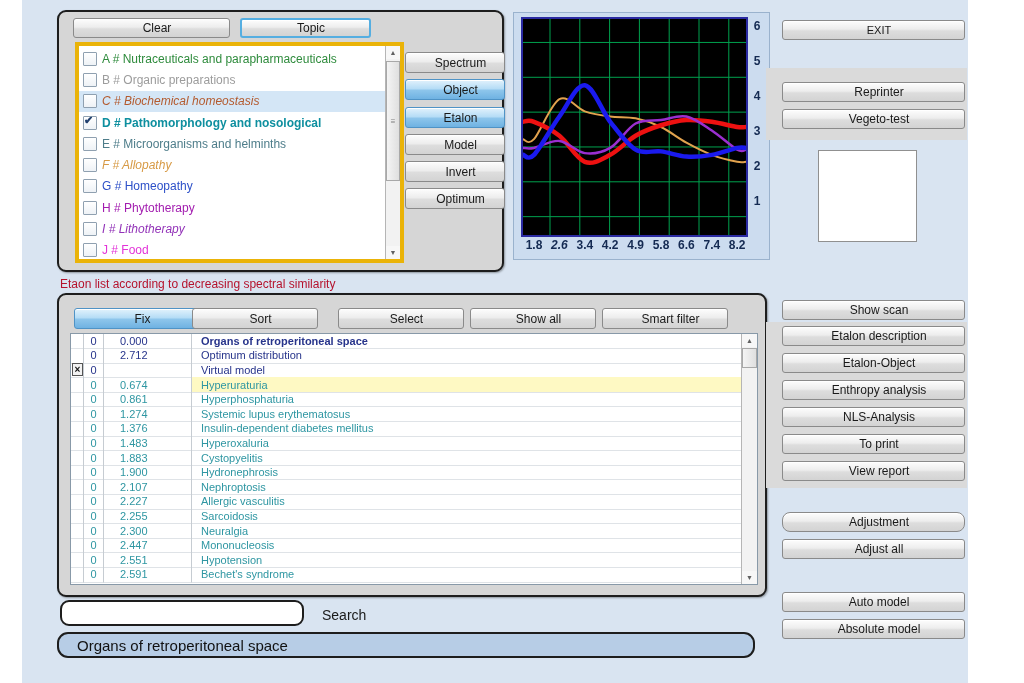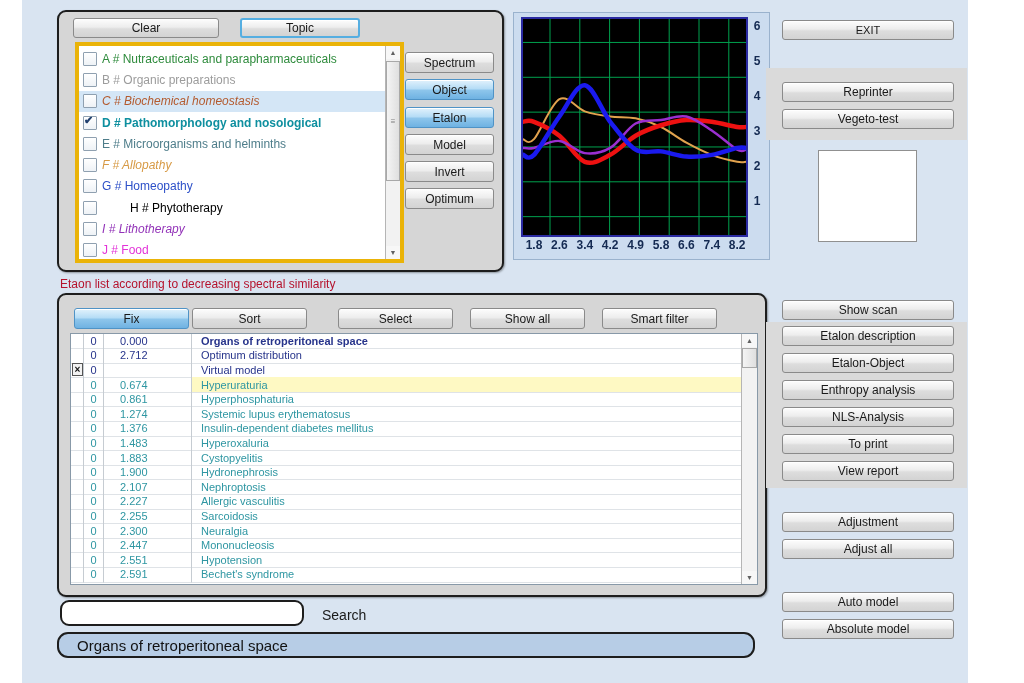--- a/index.html
+++ b/index.html
@@ -4,21 +4,21 @@
 <style>
   html,body{margin:0;padding:0;background:#fff;}
   .app{position:relative;width:1024px;height:683px;background:#fff;overflow:hidden;
        font-family:"Liberation Sans",sans-serif;-webkit-font-smoothing:antialiased;}
   .canvas{position:absolute;left:22px;top:0;width:946px;height:683px;background:#d9e4f1;}
   .groupbox{position:absolute;background:#d6d6d6;border:2px solid #1d1d1d;border-radius:9px;
             box-shadow:1px 1px 2px rgba(0,0,0,.35);}
   .btn{position:absolute;display:flex;align-items:center;justify-content:center;
        background:linear-gradient(#fdfdfd,#ededed 45%,#dddddd 55%,#d3d3d3);
        border:1px solid #8a8a8a;border-radius:3px;font-size:12px;color:#1a1a1a;
-       box-shadow:inset 0 1px 0 #ffffff;cursor:default;white-space:nowrap;}
+       box-shadow:inset 0 1px 0 #ffffff;cursor:default;white-space:nowrap;padding-left:11px;}
   .btn.blue{background:linear-gradient(#e2f2fc,#b6ddf6 45%,#8dc5eb 55%,#6fb2e2);
        border-color:#4f93c6;}
   .btn.focus{border:2px solid #55aee1;}
   .graypanel{position:absolute;background:#dadada;}
   .listbox{position:absolute;background:#fff;border:4px solid #eab308;}
   .cat-row{height:21.3px;display:flex;align-items:center;padding-left:4px;font-size:12px;}
   .cat-row.sel{background:#d4e6f6;}
   .checkbox{width:12px;height:12px;flex:0 0 12px;background:linear-gradient(#fff,#eef2f6);
        border:1px solid #8fa0b0;margin-right:5px;position:relative;border-radius:1px;}
   .checkbox .tick{position:absolute;left:0px;top:-3px;font-size:11px;color:#21406e;font-weight:bold;}
@@ -91,21 +91,21 @@
         <div class="cat-row">
           <span class="checkbox"></span>
           <span style="color: rgb(215, 154, 69); font-style: italic;">F # Allopathy</span>
         </div>
         <div class="cat-row">
           <span class="checkbox"></span>
           <span style="color: rgb(45, 80, 200);">G # Homeopathy</span>
         </div>
         <div class="cat-row">
           <span class="checkbox"></span>
-          <span style="color: #000000; margin-left: 28px;">H # Phytotherapy</span>
+          <span style="color: #a21caf;">H # Phytotherapy</span>
         </div>
         <div class="cat-row">
           <span class="checkbox"></span>
           <span style="color: rgb(146, 50, 184); font-style: italic;">I # Lithotherapy</span>
         </div>
         <div class="cat-row">
           <span class="checkbox"></span>
           <span style="color: rgb(227, 50, 216);">J # Food</span>
         </div>
       </div>
@@ -151,21 +151,21 @@
   <div id="ylabels">
       <div class="ylab" style="left: 748px; top: 19.4516px;">6</div>
       <div class="ylab" style="left: 748px; top: 54.2903px;">5</div>
       <div class="ylab" style="left: 748px; top: 89.129px;">4</div>
       <div class="ylab" style="left: 748px; top: 123.968px;">3</div>
       <div class="ylab" style="left: 748px; top: 158.806px;">2</div>
       <div class="ylab" style="left: 748px; top: 193.645px;">1</div>
     </div>
   <div id="xlabels">
       <div class="xlab" style="left: 521px; top: 238px;">1.8</div>
-      <div class="xlab" style="left: 546.4px; top: 238px;">2.6</div>
+      <div class="xlab" style="left: 546.4px; top: 238px; font-style: italic;">2.6</div>
       <div class="xlab" style="left: 571.8px; top: 238px;">3.4</div>
       <div class="xlab" style="left: 597.2px; top: 238px;">4.2</div>
       <div class="xlab" style="left: 622.6px; top: 238px;">4.9</div>
       <div class="xlab" style="left: 648px; top: 238px;">5.8</div>
       <div class="xlab" style="left: 673.4px; top: 238px;">6.6</div>
       <div class="xlab" style="left: 698.8px; top: 238px;">7.4</div>
       <div class="xlab" style="left: 724.2px; top: 238px;">8.2</div>
     </div>
 
   <div class="btn" style="left:782px;top:20px;width:170px;height:18px;font-size:11px;">EXIT</div>
@@ -305,21 +305,21 @@
   <div id="right-buttons-main">
       <div class="btn" style="left: 782px; top: 300px; width: 170px; height: 18px;">Show scan</div>
       <div class="btn" style="left: 782px; top: 326px; width: 170px; height: 18px;">Etalon description</div>
       <div class="btn" style="left: 782px; top: 353px; width: 170px; height: 18px;">Etalon-Object</div>
       <div class="btn" style="left: 782px; top: 380px; width: 170px; height: 18px;">Enthropy analysis</div>
       <div class="btn" style="left: 782px; top: 407px; width: 170px; height: 18px;">NLS-Analysis</div>
       <div class="btn" style="left: 782px; top: 434px; width: 170px; height: 18px;">To print</div>
       <div class="btn" style="left: 782px; top: 461px; width: 170px; height: 18px;">View report</div>
     </div>
   <div id="right-buttons-adjust">
-      <div class="btn" style="left: 782px; top: 512px; width: 170px; height: 18px;">Adjustment</div>
+      <div class="btn" style="left: 782px; top: 512px; width: 170px; height: 18px; border-radius: 8px;">Adjustment</div>
       <div class="btn" style="left: 782px; top: 539px; width: 170px; height: 18px;">Adjust all</div>
     </div>
   <div id="right-buttons-model">
       <div class="btn" style="left: 782px; top: 592px; width: 170px; height: 18px;">Auto model</div>
       <div class="btn" style="left: 782px; top: 619px; width: 170px; height: 18px;">Absolute model</div>
     </div>
 
   <input class="search" style="left: 60px; top: 600px; width: 224px; height: 22px;" value="">
   <div class="search-label" style="left:322px;top:607px;">Search</div>
   <div class="statusbar" style="left:57px;top:632px;width:676px;height:22px;">

